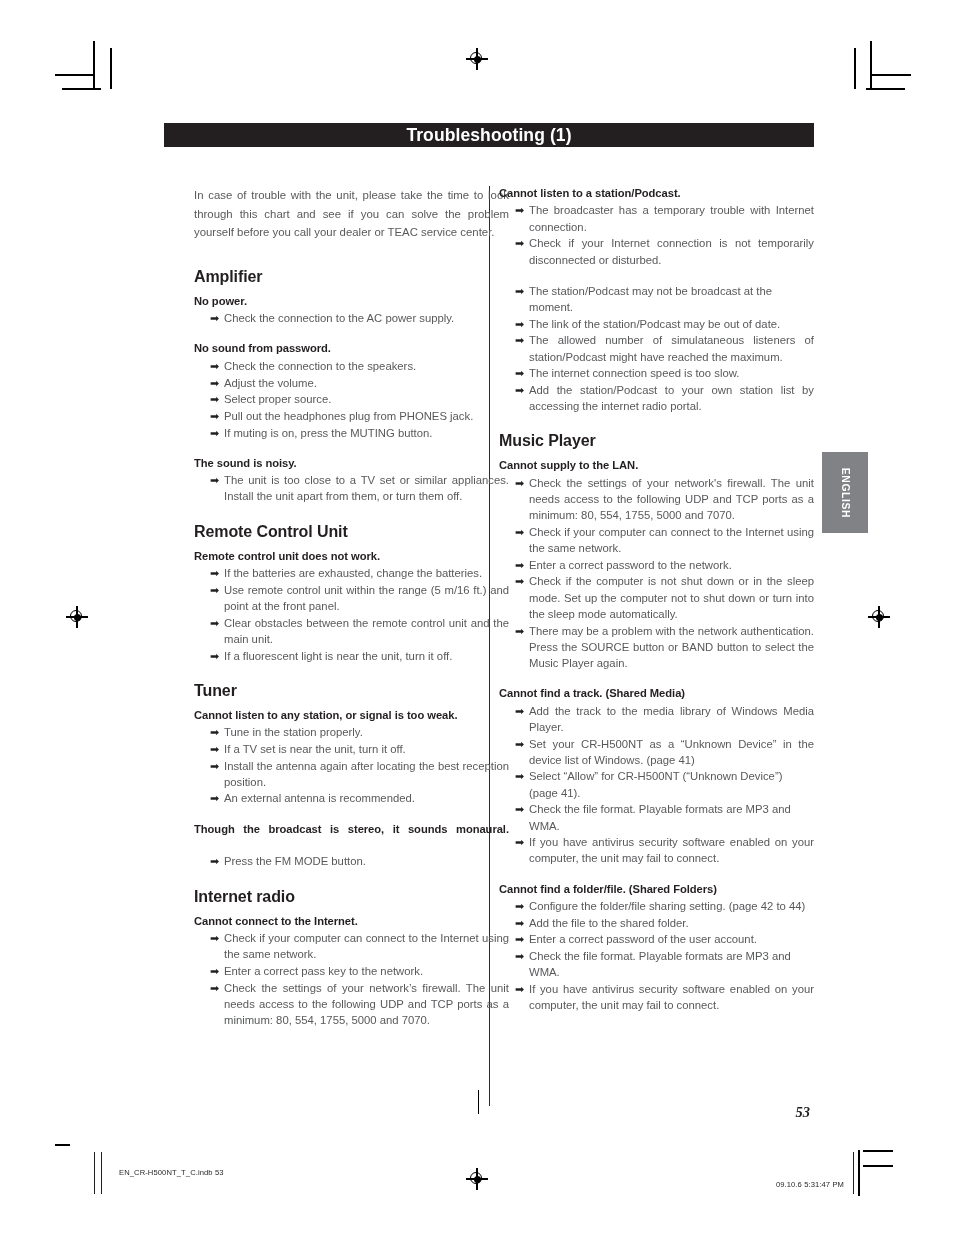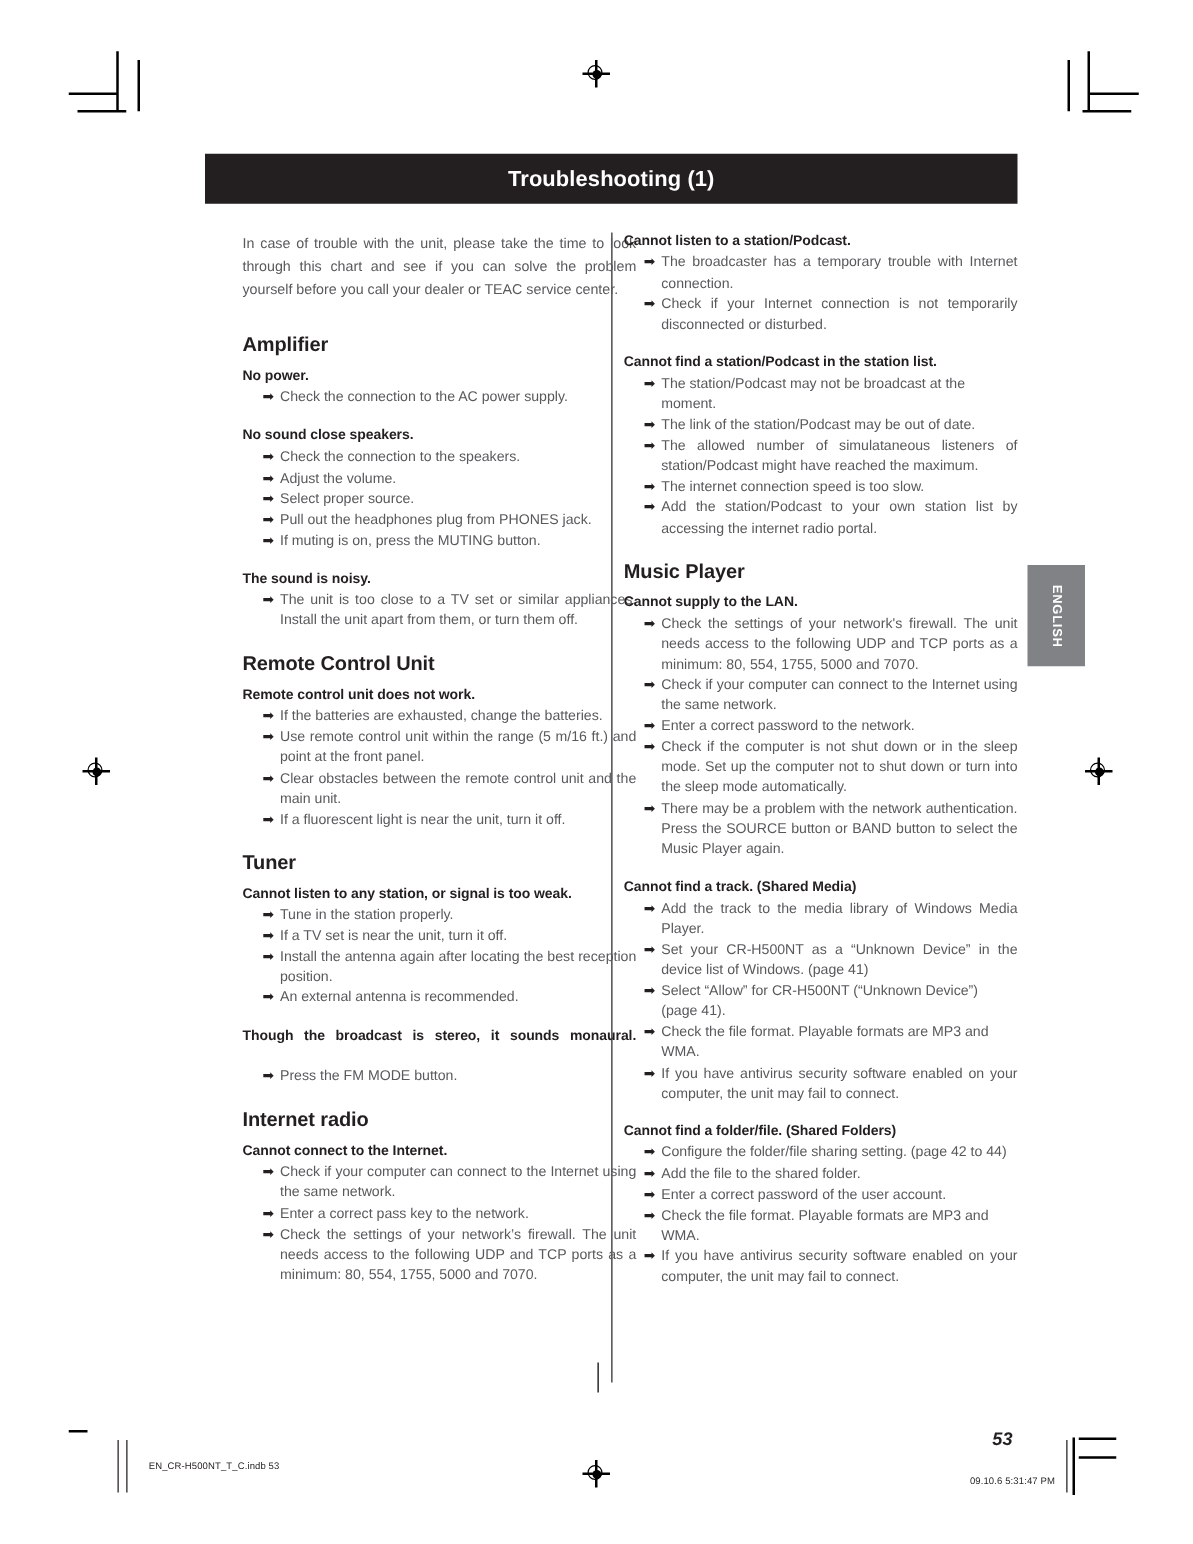--- a/index.html
+++ b/index.html
@@ -49,21 +49,21 @@
     width: 1.4px; height: 22px;
     background: #000;
   }
 
   
   #title-bar {
     position: absolute;
     left: 164px;
     top: 123px;
     width: 650px;
-    height: 40px;
+    height: 24px;
     background: #231f20;
     color: #ffffff;
     font-size: 17.5px;
     font-weight: bold;
     letter-spacing: 0.1px;
     display: flex;
     align-items: center;
     justify-content: center;
   }
 
@@ -171,25 +171,26 @@
     color: #ffffff;
     font-size: 10.4px;
     font-weight: bold;
     letter-spacing: 0.6px;
   }
 
   
   #page-number {
     position: absolute;
     right: 144px;
-    top: 1144px;
+    top: 1104px;
     font-size: 14.5px;
     font-weight: bold;
     font-style: italic;
     color: #231f20;
+    font-family: Liberation Serif, serif;
   }
 
   
   #footer-file {
     position: absolute;
     left: 119px;
     top: 1168px;
     font-size: 7.6px;
     color: #231f20;
     letter-spacing: 0.1px;
@@ -290,21 +291,21 @@
     <div>
         <div class="sec-block">
           <h2 class="section">Amplifier</h2>
           <div class="symptom-group">
             <h3 class="symptom">No power.</h3>
             <ul class="remedies">
               <li><span class="arrow">➡</span><span>Check the connection to the AC power supply.</span></li>
             </ul>
           </div>
           <div class="symptom-group">
-            <h3 class="symptom">No sound close speakers.</h3>
+            <h3 class="symptom">No sound from password.</h3>
             <ul class="remedies">
               <li><span class="arrow">➡</span><span>Check the connection to the speakers.</span></li>
               <li><span class="arrow">➡</span><span>Adjust the volume.</span></li>
               <li><span class="arrow">➡</span><span>Select proper source.</span></li>
               <li><span class="arrow">➡</span><span>Pull out the headphones plug from PHONES jack.</span></li>
               <li><span class="arrow">➡</span><span>If muting is on, press the MUTING button.</span></li>
             </ul>
           </div>
           <div class="symptom-group">
             <h3 class="symptom">The sound is noisy.</h3>
@@ -361,21 +362,20 @@
     <div>
         <div class="sec-block">
           <div class="symptom-group">
             <h3 class="symptom">Cannot listen to a station/Podcast.</h3>
             <ul class="remedies">
               <li class="just"><span class="arrow">➡</span><span>The broadcaster has a temporary trouble with Internet connection.</span></li>
               <li class="just"><span class="arrow">➡</span><span>Check if your Internet connection is not temporarily disconnected or disturbed.</span></li>
             </ul>
           </div>
           <div class="symptom-group">
-            <h3 class="symptom">Cannot find a station/Podcast in the station list.</h3>
             <ul class="remedies">
               <li><span class="arrow">➡</span><span>The station/Podcast may not be broadcast at the moment.</span></li>
               <li><span class="arrow">➡</span><span>The link of the station/Podcast may be out of date.</span></li>
               <li class="just"><span class="arrow">➡</span><span>The allowed number of simulataneous listeners of station/Podcast might have reached the maximum.</span></li>
               <li><span class="arrow">➡</span><span>The internet connection speed is too slow.</span></li>
               <li class="just"><span class="arrow">➡</span><span>Add the station/Podcast to your own station list by accessing the internet radio portal.</span></li>
             </ul>
           </div>
         </div>
         <div class="sec-block">

